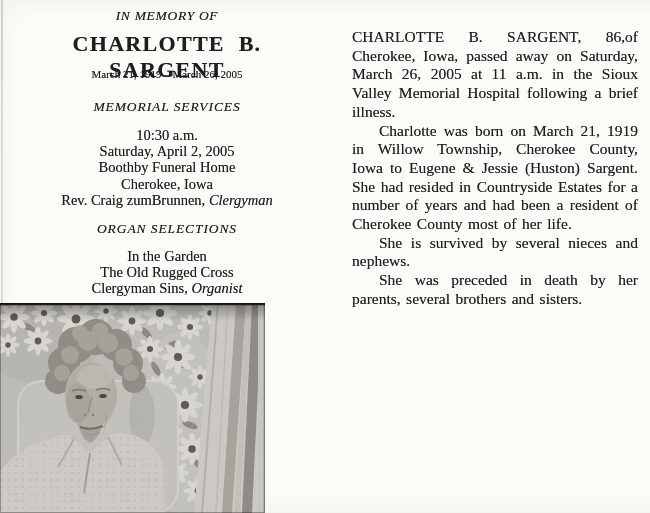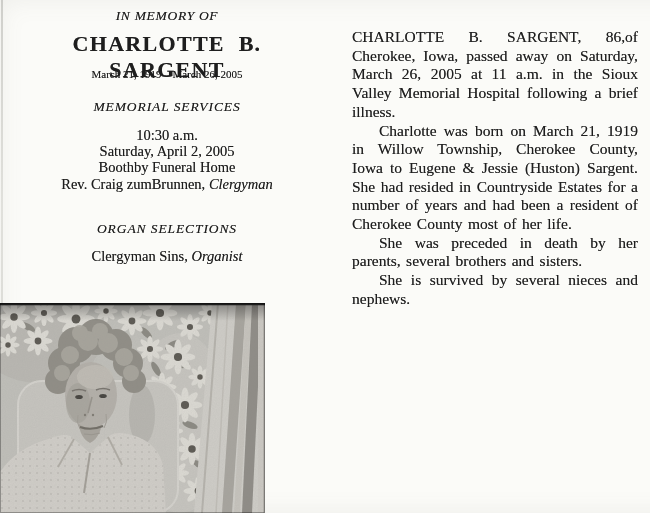--- a/index.html
+++ b/index.html
@@ -59,24 +59,27 @@
 
   <div>
     <div class="lc imo">IN MEMORY OF</div>
     <div class="lc name">CHARLOTTE B. SARGENT</div>
     <div class="lc dates">March 21, 1919 – March 26, 2005</div>
     <div class="lc subhead mem-head">MEMORIAL SERVICES</div>
     <div class="lc svc">
       <div>10:30 a.m.</div>
       <div>Saturday, April 2, 2005</div>
       <div>Boothby Funeral Home</div>
+      <div>Cherokee, Iowa</div>
       <div><span>Rev. Craig zumBrunnen,</span> <em>Clergyman</em></div>
     </div>
     <div class="lc subhead organ-head">ORGAN SELECTIONS</div>
     <div class="lc songs">
+      <div>In the Garden</div>
+      <div>The Old Rugged Cross</div>
       <div><span>Clergyman Sins,</span> <em>Organist</em></div>
     </div>
   </div>
 
   <div class="photo">
     <svg width="265" height="210" viewBox="0 0 265 210">
       <defs>
         <g id="daisy">
           <g fill="#e0ded7">
             <ellipse cx="7.5" cy="0" rx="7" ry="3"></ellipse>
@@ -207,16 +210,16 @@
       <rect width="265" height="18" fill="url(#topsh)"></rect>
       <rect width="265" height="210" filter="url(#grain)" opacity=".45"></rect>
       <line x1="0" y1="1" x2="265" y2="1" stroke="#1c1c1c" stroke-width="2.5"></line>
       <rect x="0.5" y="0.5" width="264" height="209" fill="none" stroke="#000" opacity=".3"></rect>
     </svg>
   </div>
 
   <div class="obit">
     <p>CHARLOTTE B. SARGENT, 86,of Cherokee, Iowa, passed away on Saturday, March 26, 2005 at 11 a.m. in the Sioux Valley Memorial Hospital following a brief illness.</p>
     <p>Charlotte was born on March 21, 1919 in Willow Township, Cherokee County, Iowa to Eugene &amp; Jessie (Huston) Sargent.  She had resided in Countryside Estates for a number of years and had been a resident of Cherokee County most of her life.</p>
+    <p>She is survived by several nieces and nephews.</p>
     <p>She was preceded in death by her parents, several brothers and sisters.</p>
-    <p>She is survived by several nieces and nephews.</p>
   </div>
 </div>
 
 </body></html>

